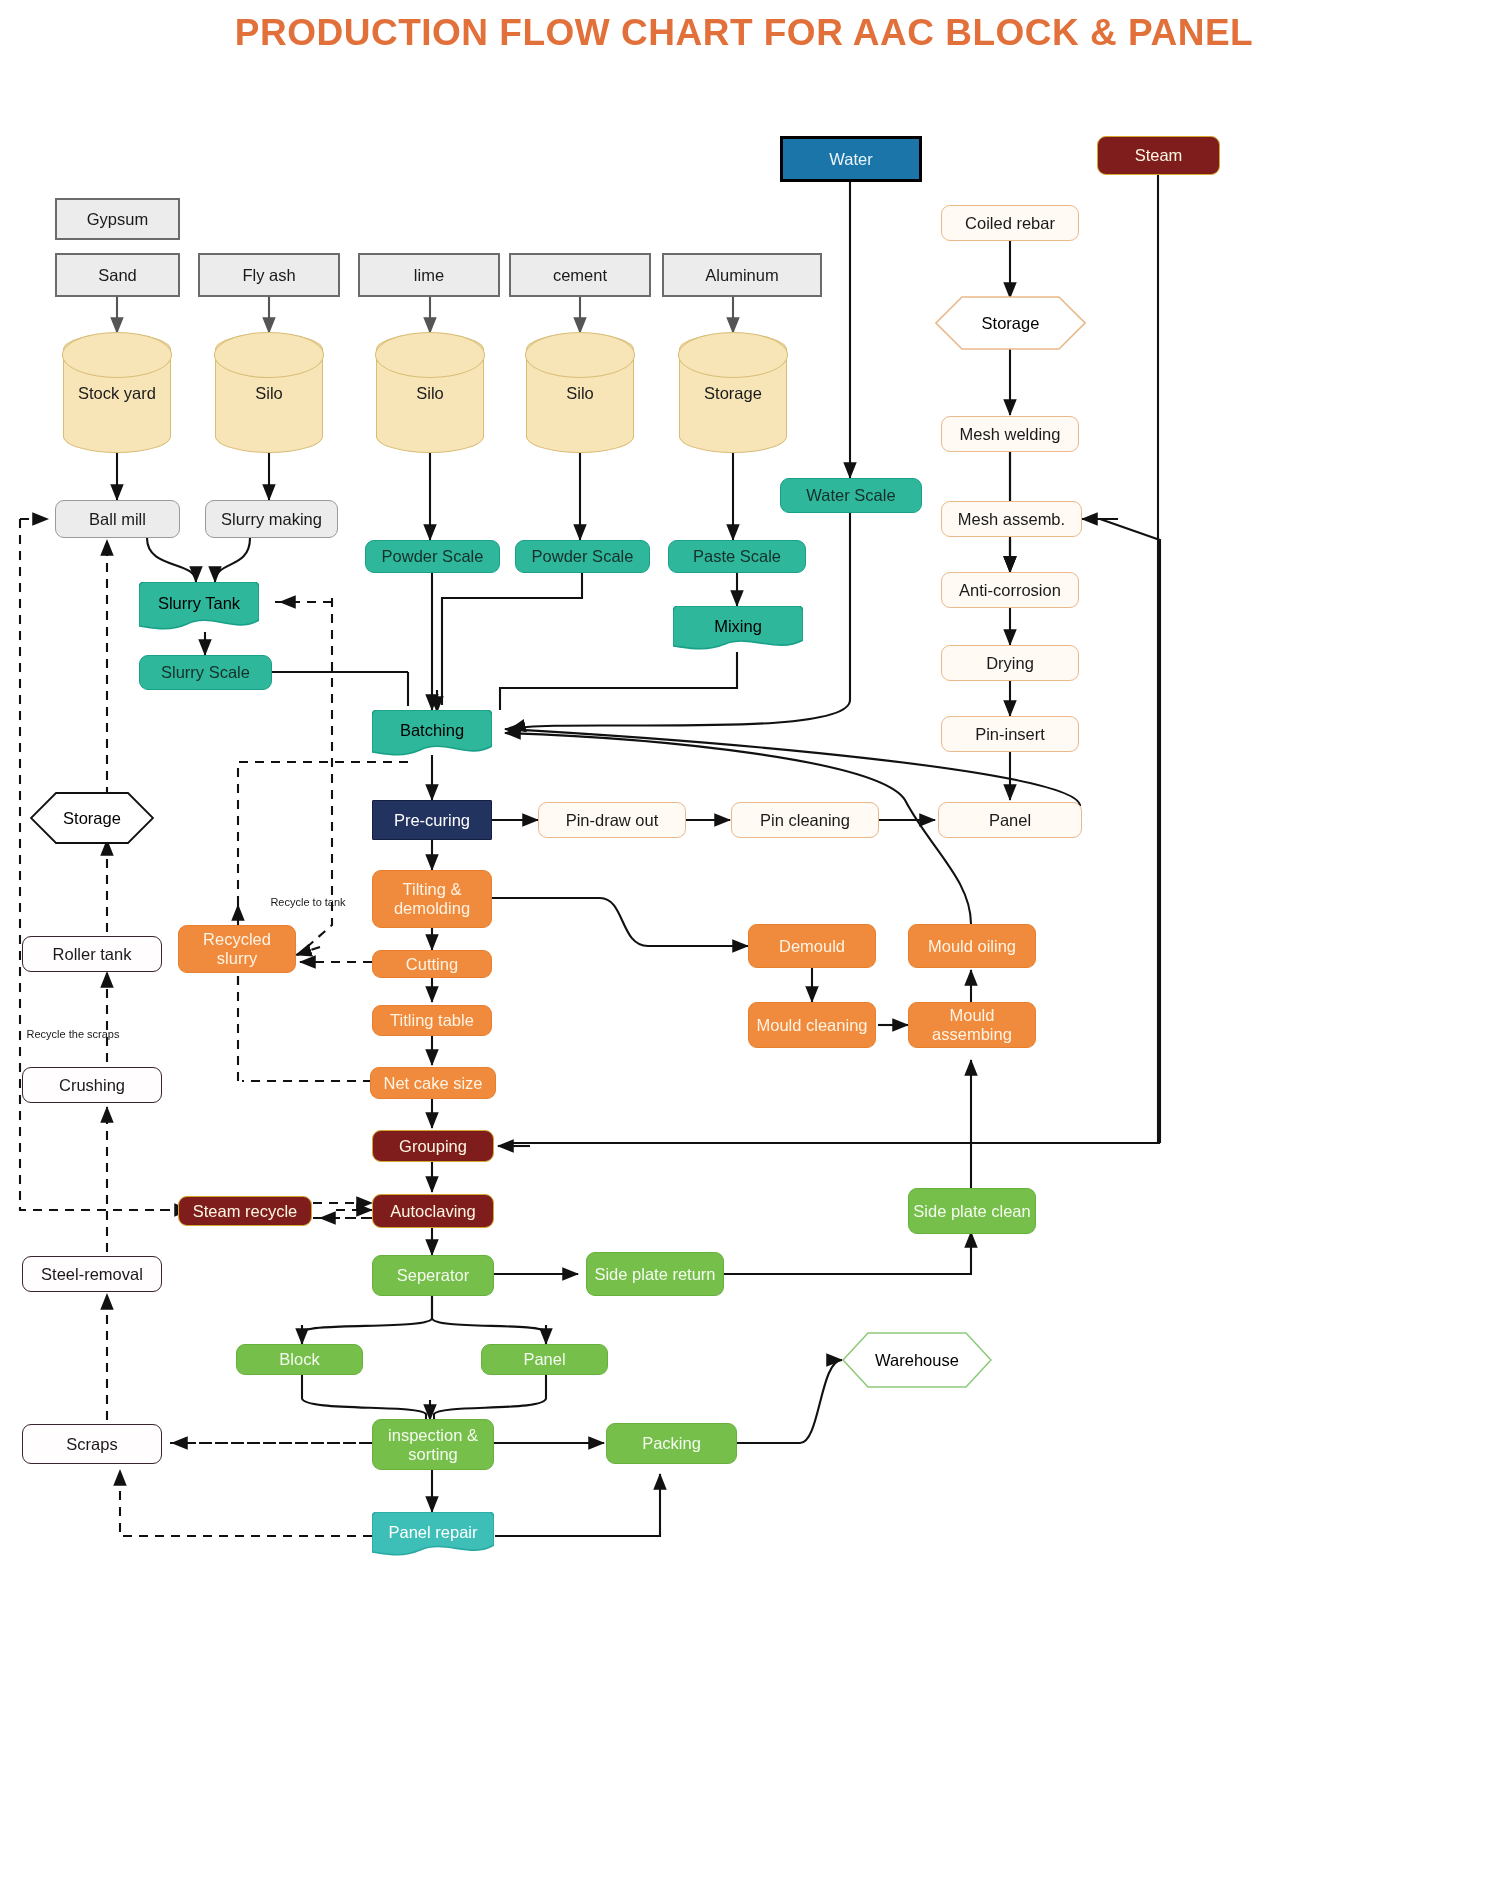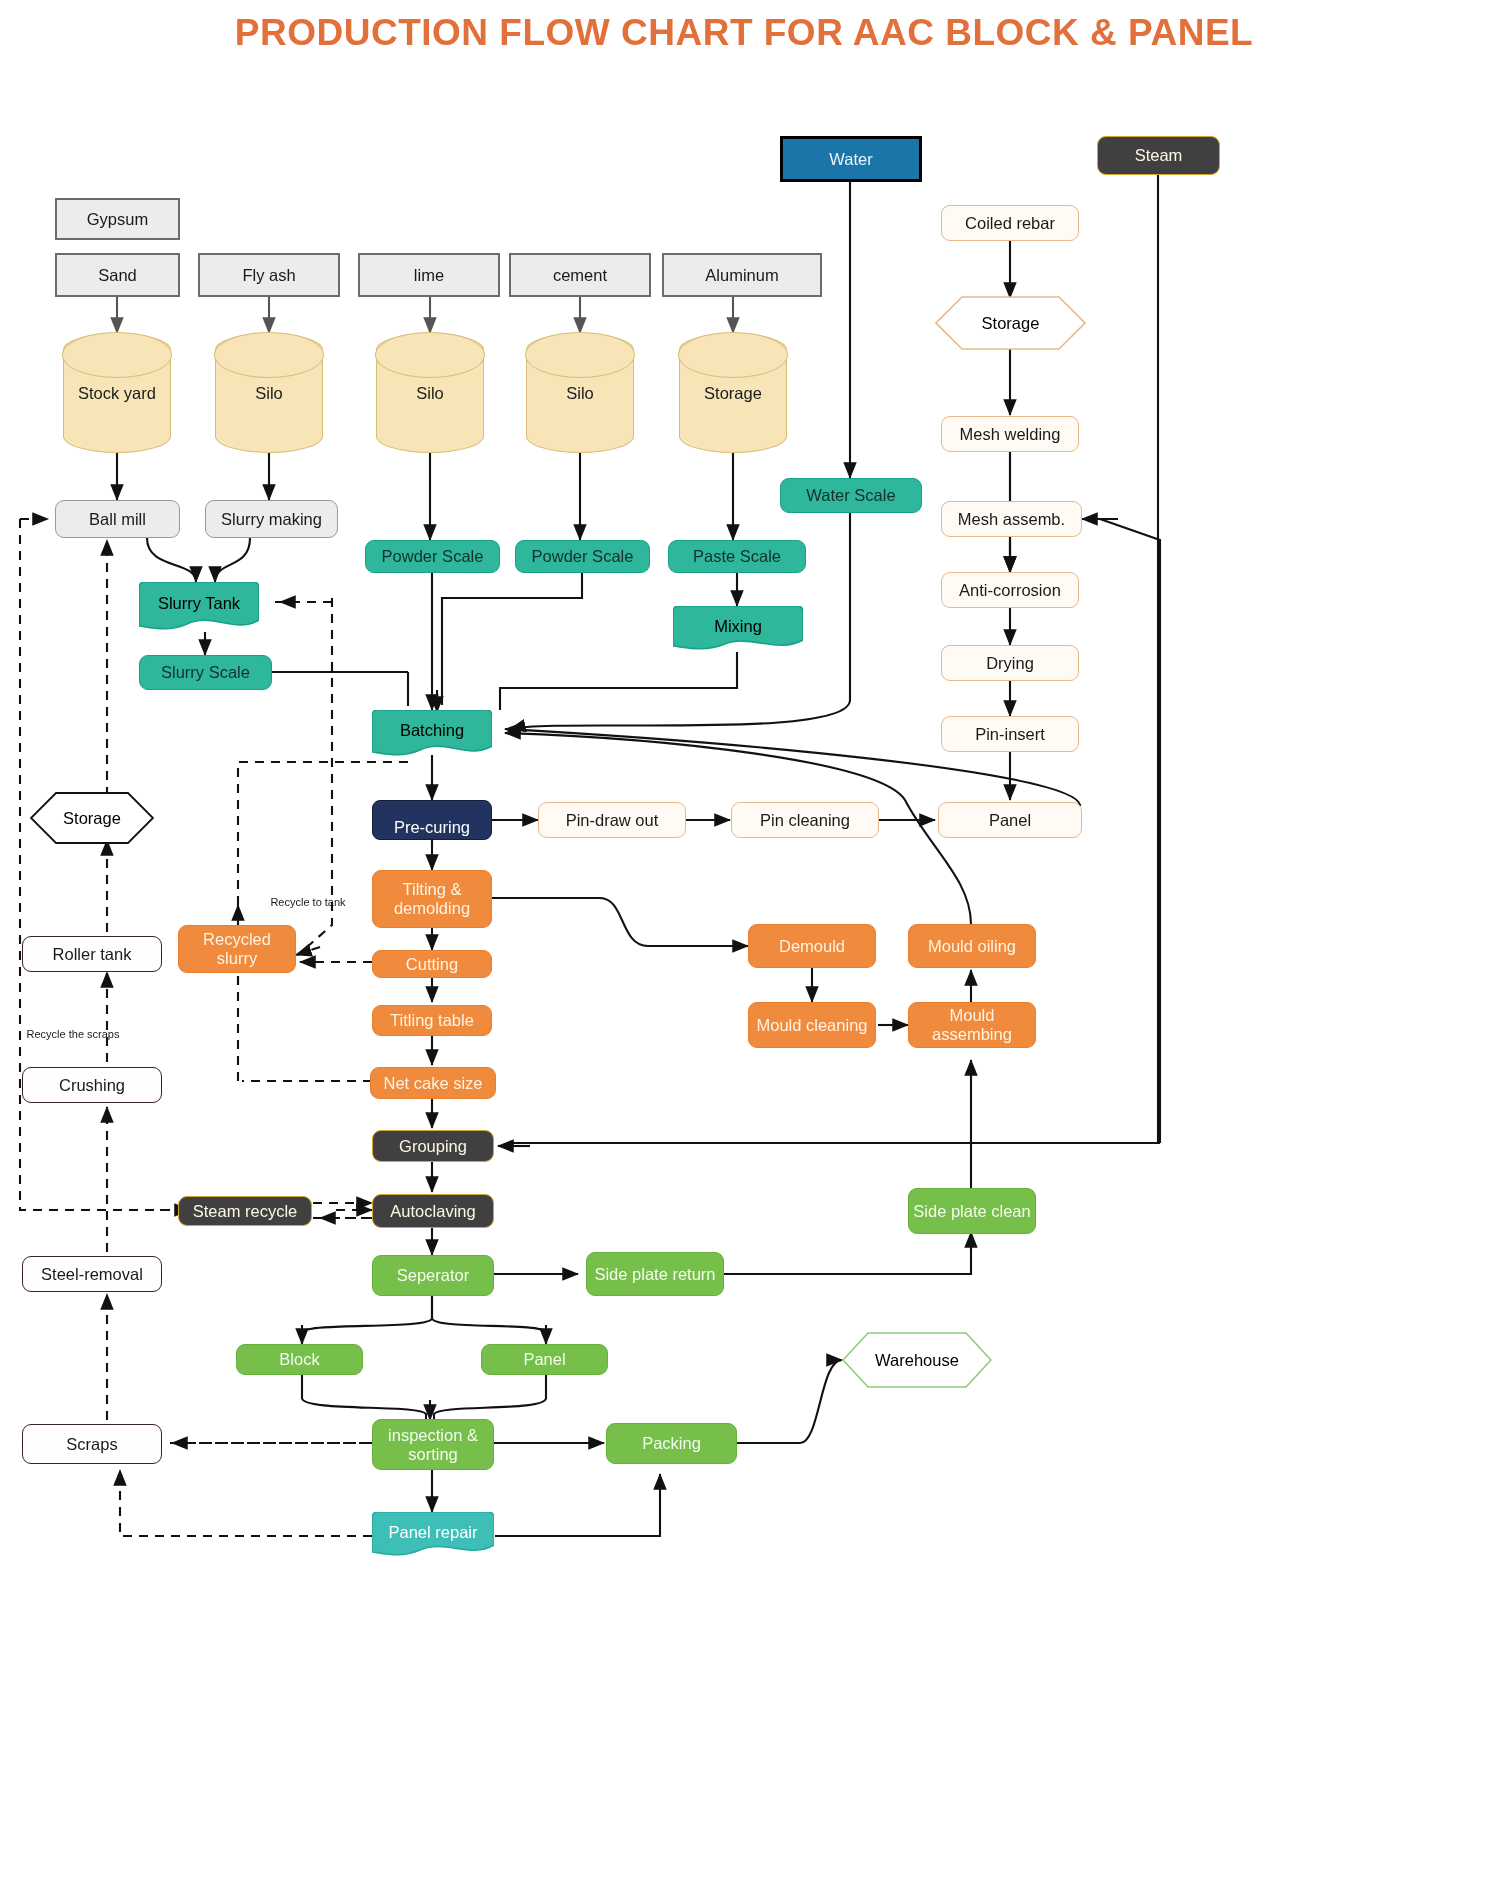--- a/index.html
+++ b/index.html
@@ -41,25 +41,25 @@
   
   .white{background:#fffdfd;border:1.6px solid #3a2330;color:#1a1a1a;border-radius:9px;}
 
   
   .rebar{background:#fffaf4;border:1.6px solid #e9b98a;color:#1a1a1a;border-radius:9px;}
 
   
   .teal{background:#2fb79b;border:1.6px solid #19a088;color:#14302b;border-radius:9px;}
 
   
-  .navy{background:#22335f;border:1.6px solid #141f3d;color:#ffffff;border-radius:8px;align-items:flex-end;}
+  .navy{background:#22335f;border:1.6px solid #141f3d;color:#ffffff;border-radius:1px;}
   
   .water{background:#1b75a8;border:3px solid #000;color:#eaf4fb;border-radius:0;}
   
-  .gold{background:#404040;border:1.6px solid #d5a62d;color:#fdf6e3;border-radius:9px;}
+  .gold{background:#7f1d1d;border:1.6px solid #d5a62d;color:#fdf6e3;border-radius:9px;}
   
   .orange{background:#f08a3c;border:1.6px solid #e87f2d;color:#fff3e3;border-radius:9px;}
   
   .green{background:#75bf4a;border:1.6px solid #66b13c;color:#f4fbef;border-radius:9px;}
 
   
   .hex{background:transparent;border:none;}
   .hex svg{position:absolute;left:0;top:0;}
   .hex .lbl{position:relative;z-index:3;width:100%;}
 

